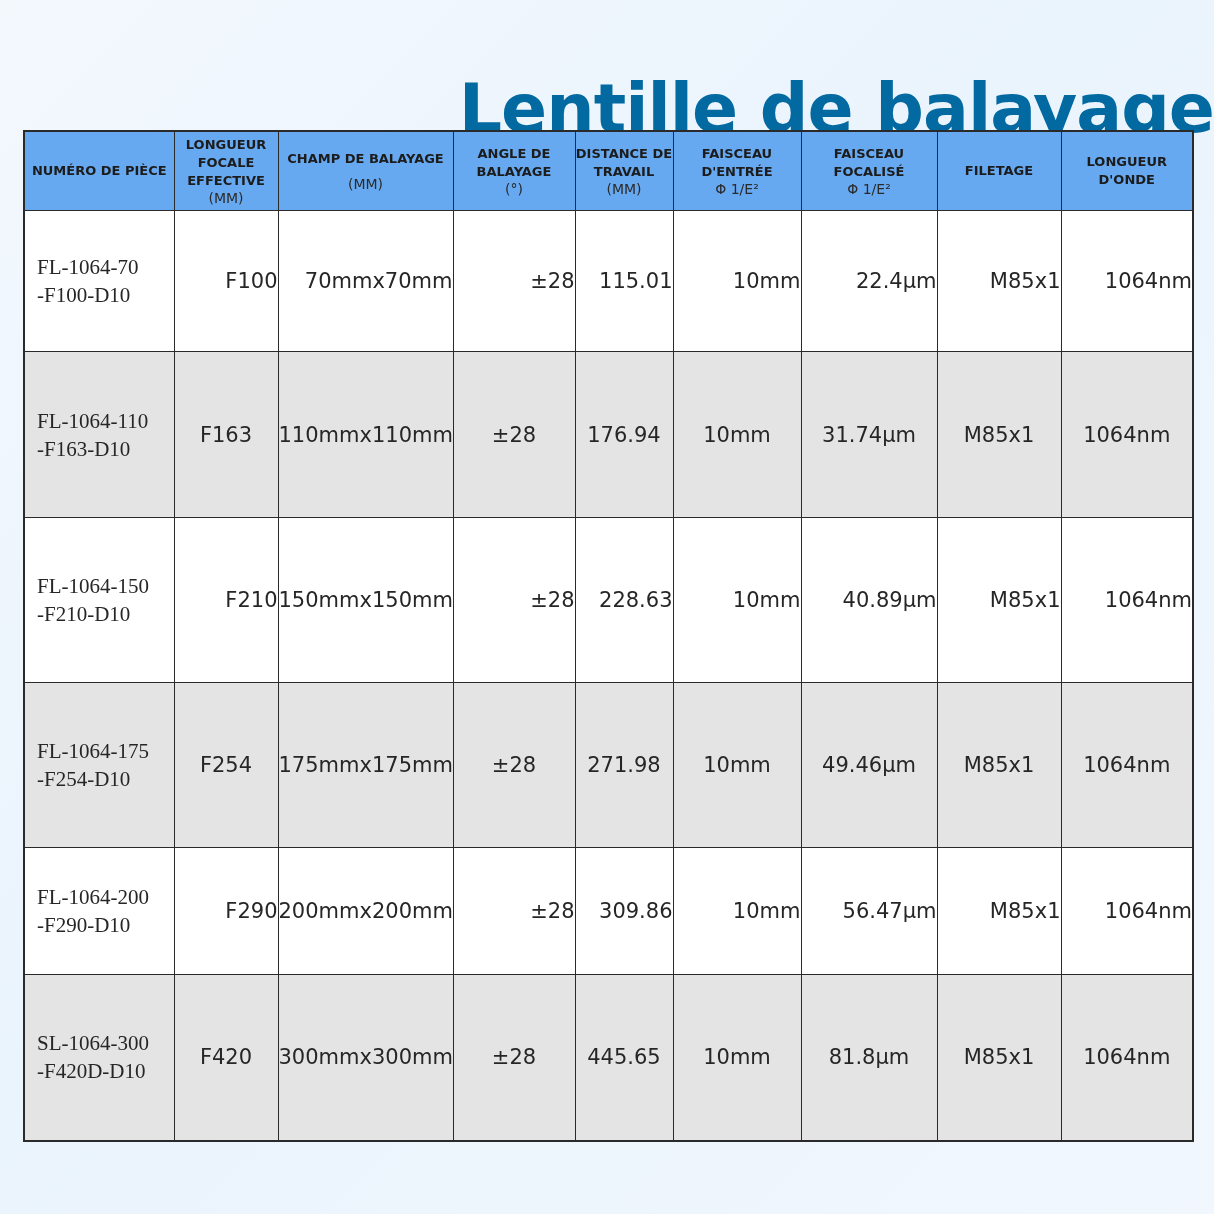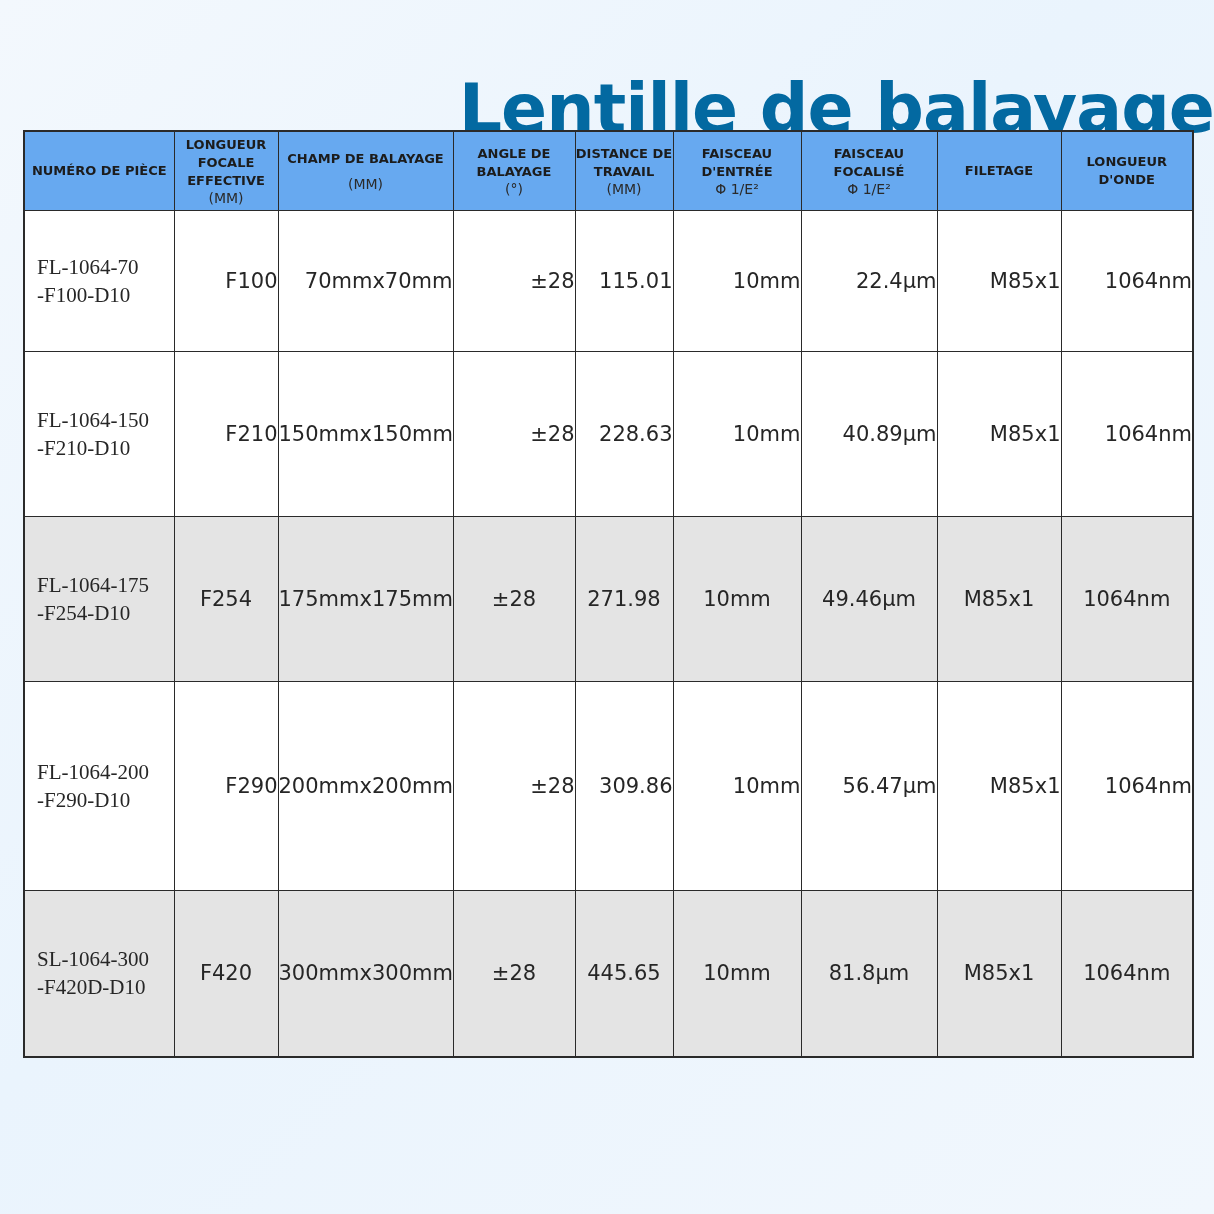--- a/index.html
+++ b/index.html
@@ -114,20 +114,34 @@
         </td>
       <td>F100</td>
       <td>70mmx70mm</td>
       <td>±28</td>
       <td>115.01</td>
       <td>10mm</td>
       <td>22.4μm</td>
       <td>M85x1</td>
       <td>1064nm</td>
     </tr>
+    <tr class="r-gray" style="height:166px">
+      <td class="part">
+          <span>FL-1064-110</span>
+          <span>-F163-D10</span>
+        </td>
+      <td>F163</td>
+      <td>110mmx110mm</td>
+      <td>±28</td>
+      <td>176.94</td>
+      <td>10mm</td>
+      <td>31.74μm</td>
+      <td>M85x1</td>
+      <td>1064nm</td>
+    </tr>
     <tr class="r-white" style="height:165px">
       <td class="part">
           <span>FL-1064-150</span>
           <span>-F210-D10</span>
         </td>
       <td>F210</td>
       <td>150mmx150mm</td>
       <td>±28</td>
       <td>228.63</td>
       <td>10mm</td>
@@ -142,21 +156,21 @@
         </td>
       <td>F254</td>
       <td>175mmx175mm</td>
       <td>±28</td>
       <td>271.98</td>
       <td>10mm</td>
       <td>49.46μm</td>
       <td>M85x1</td>
       <td>1064nm</td>
     </tr>
-    <tr class="r-white" style="height:209px">
+    <tr class="r-white" style="height:127px">
       <td class="part">
           <span>FL-1064-200</span>
           <span>-F290-D10</span>
         </td>
       <td>F290</td>
       <td>200mmx200mm</td>
       <td>±28</td>
       <td>309.86</td>
       <td>10mm</td>
       <td>56.47μm</td>

